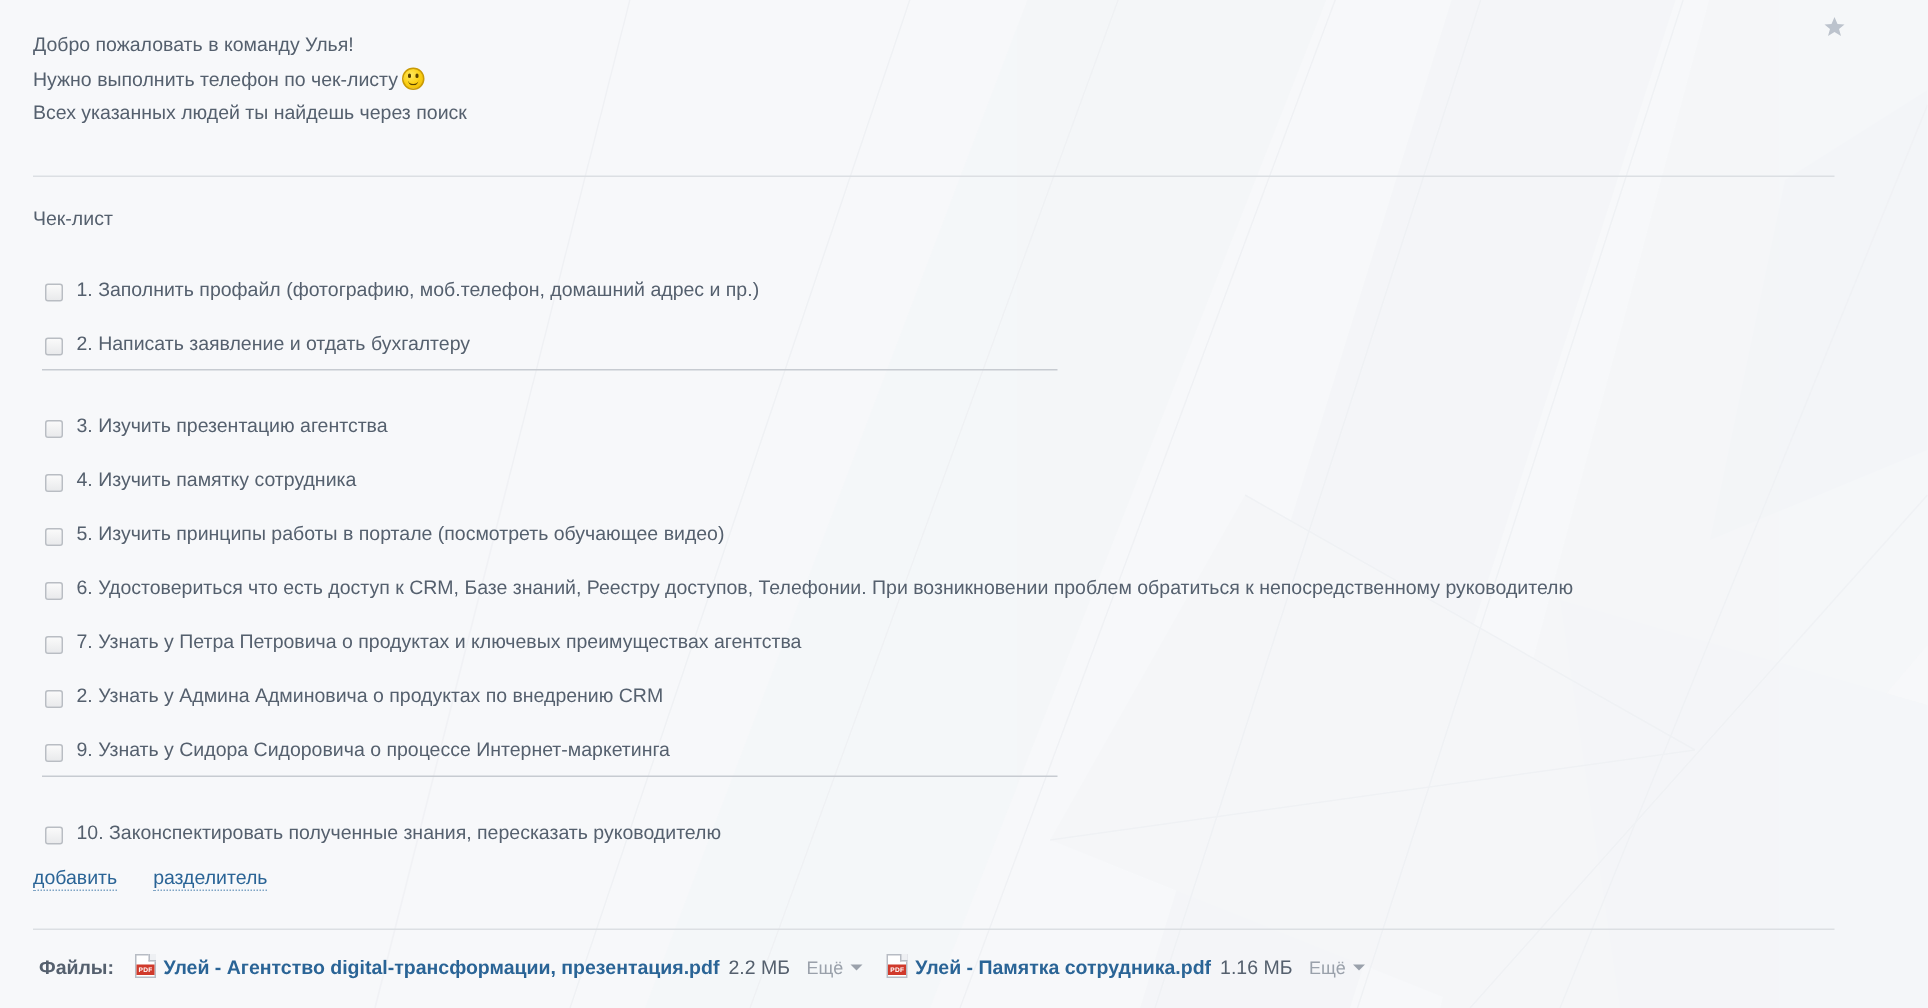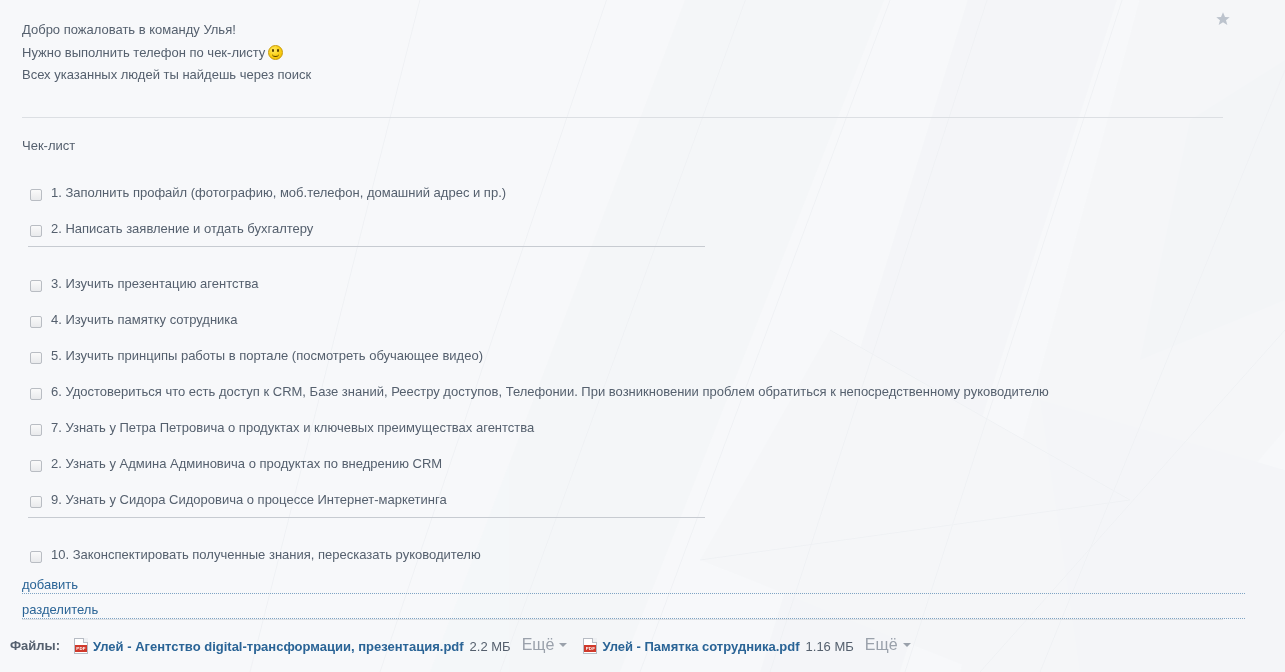--- a/index.html
+++ b/index.html
@@ -137,43 +137,42 @@
   .check-label {
     font-size: 13px;
     line-height: 17px;
     color: #55606e;
   }
 
   
   .actions {
     padding: 14px 0 0 22px;
     display: flex;
-    gap: 8px;
-    flex-direction: column;
+    gap: 24px;
   }
   .action-link {
     font-size: 13px;
     color: #2a6496;
     border-bottom: 1px dotted #7fa4c4;
     cursor: pointer;
     line-height: 16px;
   }
 
   
   .files-divider {
     position: absolute;
     left: 22px;
     right: 22px;
     top: 619px;
     height: 0;
     border-top: 1px solid #dcdfe3;
   }
   .files-bar {
     position: absolute;
-    left: 10px;
+    left: 26px;
     top: 636px;
     display: flex;
     align-items: center;
     white-space: nowrap;
   }
   .files-label {
     font-size: 13px;
     font-weight: bold;
     color: #55606e;
     margin-right: 14px;
@@ -226,21 +225,21 @@
     font-weight: bold;
     color: #2a6496;
     cursor: pointer;
   }
   .file-size {
     font-size: 13px;
     color: #55606e;
     margin-left: 6px;
   }
   .file-more {
-    font-size: 16px;
+    font-size: 12px;
     color: #9aa1ab;
     margin-left: 11px;
     cursor: pointer;
     display: flex;
     align-items: center;
   }
   .caret-down {
     display: inline-block;
     margin-left: 5px;
     width: 0;

